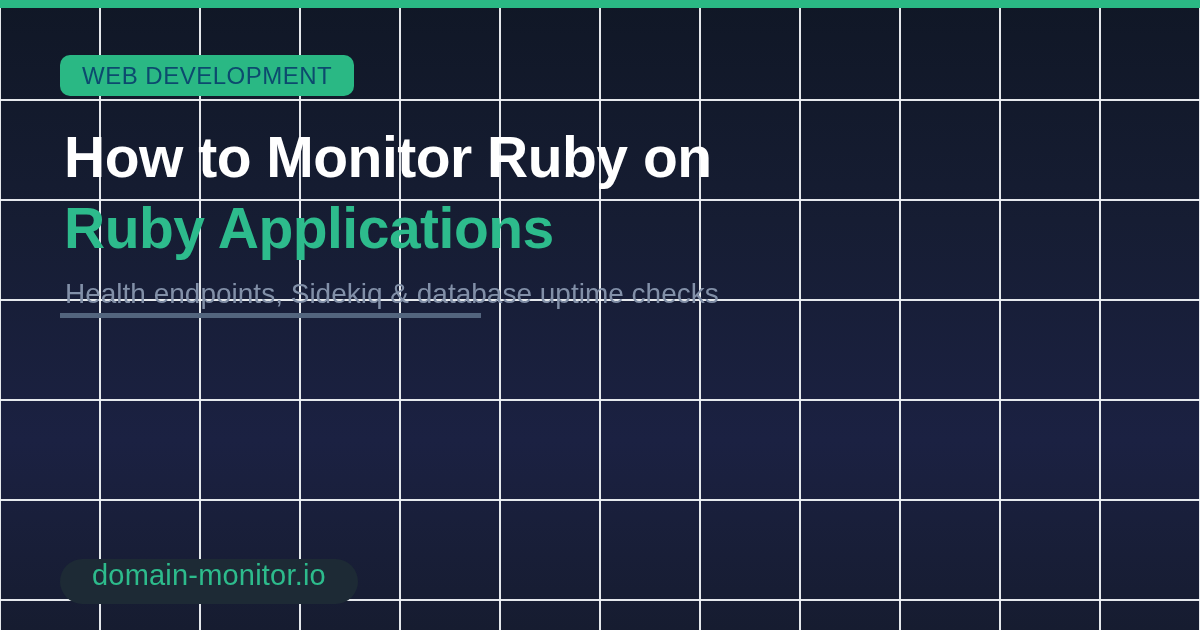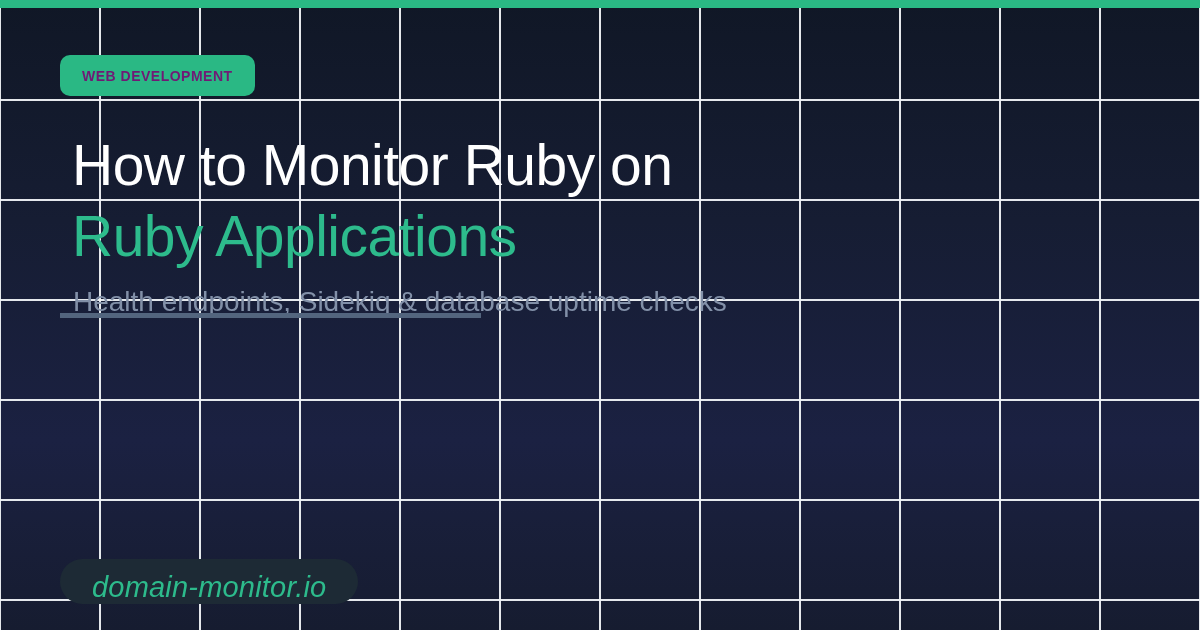--- a/index.html
+++ b/index.html
@@ -49,43 +49,43 @@
     top: 55px;
     height: 41px;
     padding: 0 22px;
     background: var(--accent);
     border-radius: 10px;
     display: flex;
     align-items: center;
     z-index: 2;
   }
   .badge span {
-    color: #701a75;
-    font-size: 14px;
-    font-weight: 700;
+    color: #0c4a6e;
+    font-size: 24px;
+    font-weight: 400;
     letter-spacing: 0.5px;
   }
   .title {
     position: absolute;
     left: 60px;
     top: 118px;
-    margin: 12px;
+    margin: 4px;
     font-size: 57px;
-    font-weight: normal;
+    font-weight: bold;
     line-height: 71px;
     letter-spacing: -0.5px;
     z-index: 2;
   }
   .title .line1 { display: block; color: #ffffff; }
   .title .line2 { display: block; color: var(--title-green); }
   .subtitle {
     position: absolute;
     left: 61px;
     top: 274px;
-    margin: 12px;
+    margin: 4px;
     font-size: 28px;
     font-weight: 400;
     color: var(--subtitle);
     z-index: 2;
   }
   .title-rule {
     position: absolute;
     left: 60px;
     top: 313px;
     width: 421px;
@@ -95,23 +95,22 @@
   }
   .site-pill {
     position: absolute;
     left: 60px;
     top: 559px;
     height: 45px;
     padding: 0 32px;
     background: var(--pill-bg);
     border-radius: 23px;
     display: flex;
-    align-items: flex-end;
+    align-items: flex-start;
     z-index: 2;
-    font-style: italic;
   }
   .site-pill span {
     color: var(--title-green);
     font-size: 29px;
     font-weight: 400;
     letter-spacing: 0.2px;
   }
 </style>
 </head>
 <body>

